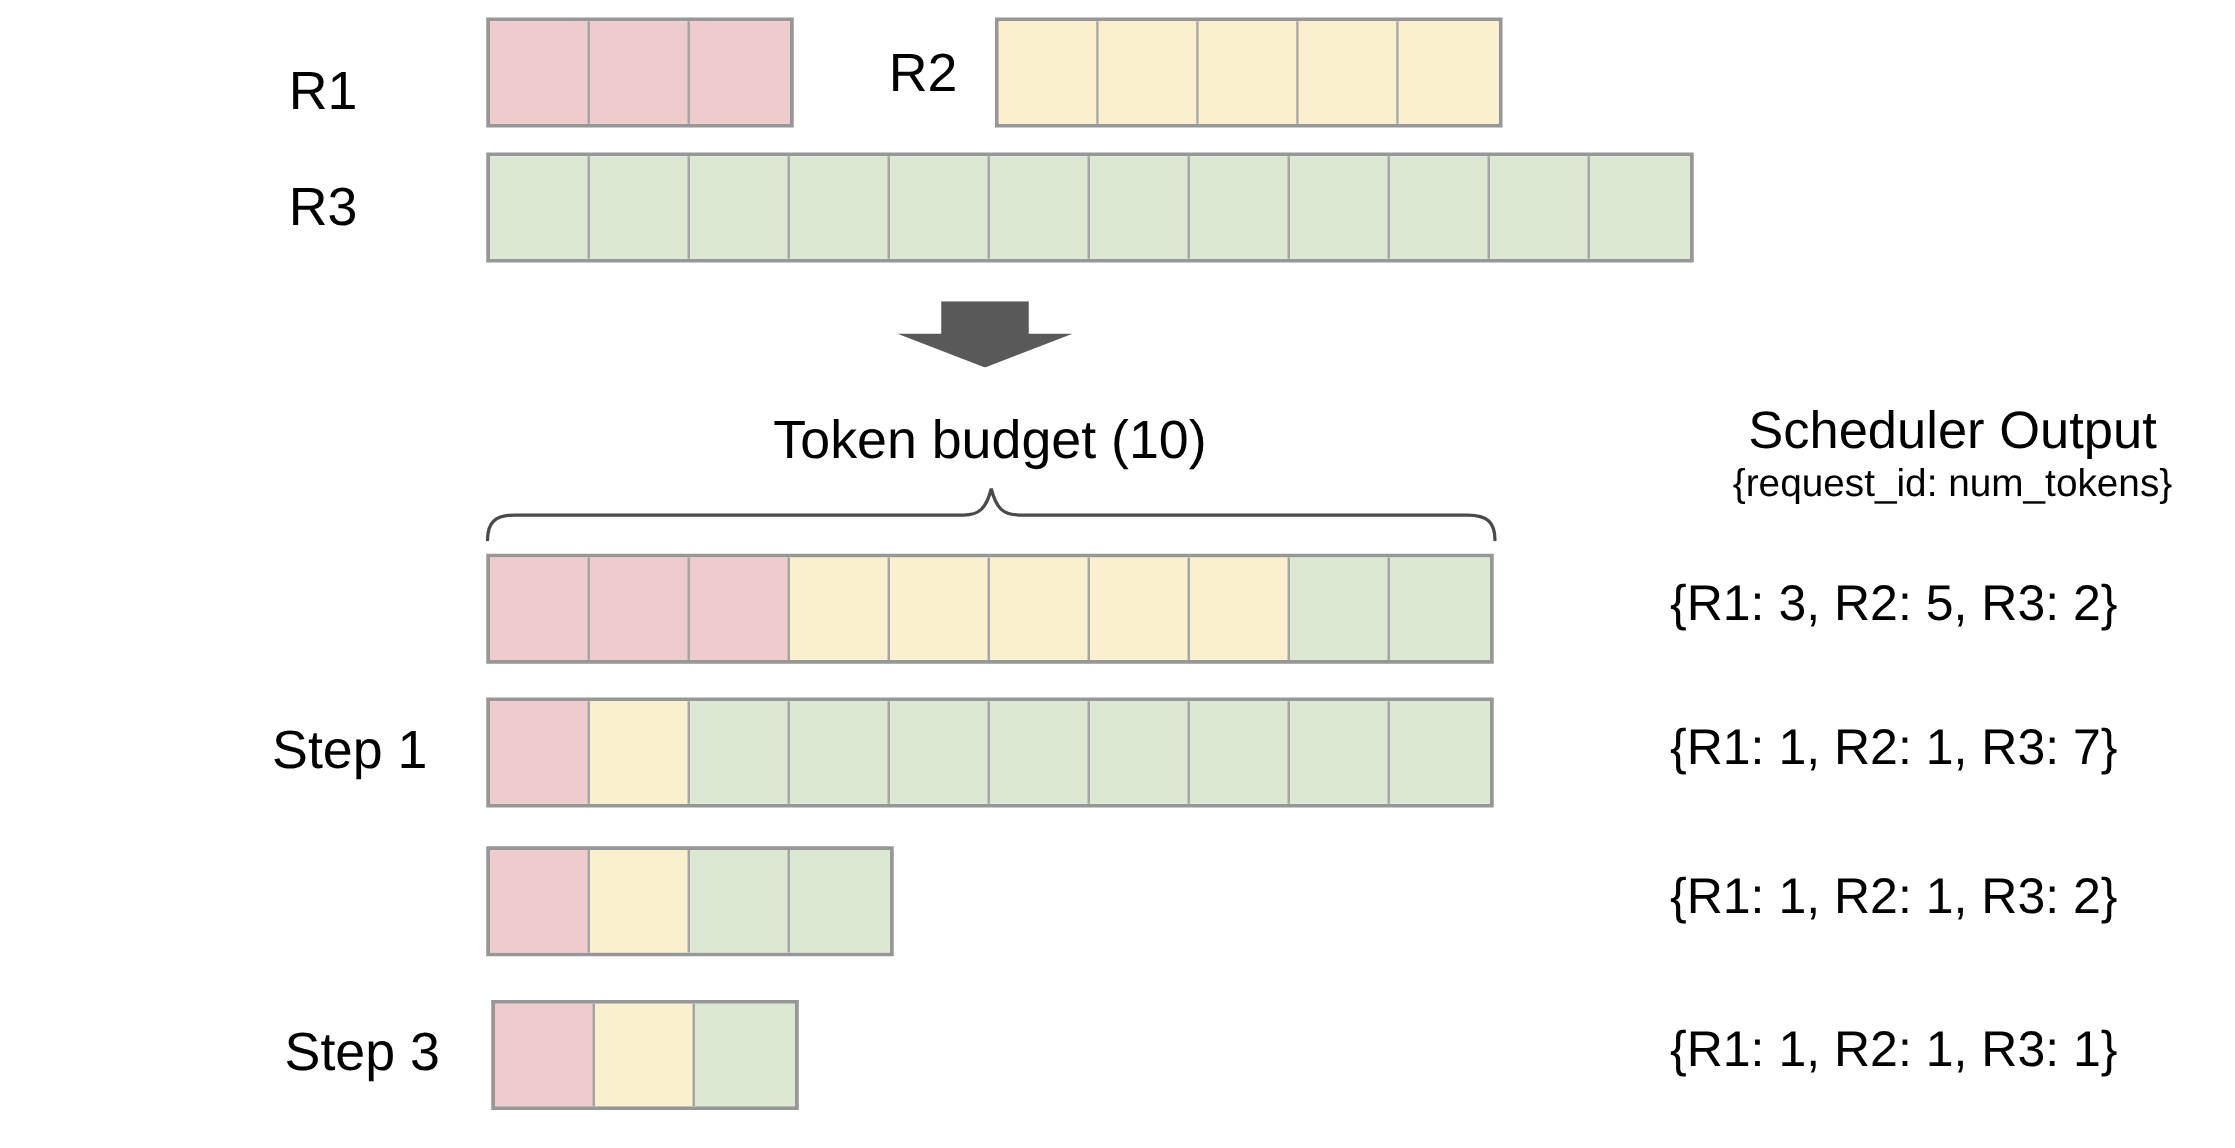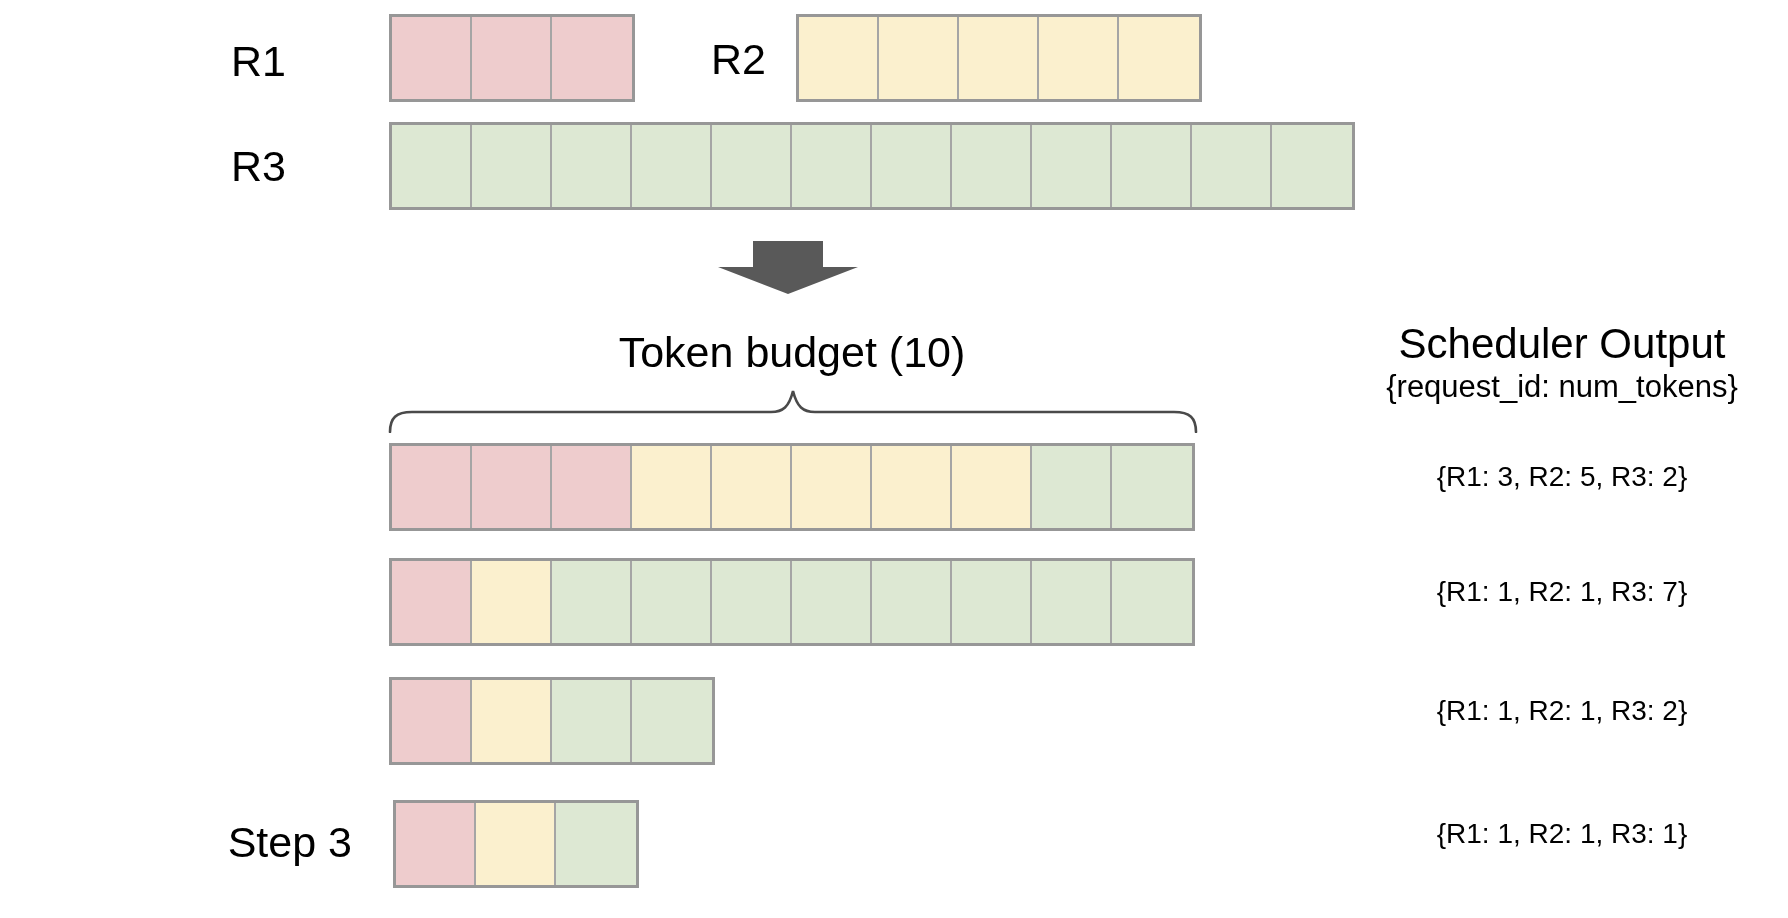--- a/index.html
+++ b/index.html
@@ -13,21 +13,21 @@
     overflow: hidden;
   }
   .txt { position: absolute; white-space: nowrap; line-height: 1.18; }
   .prompts-label { font-size: 43px; }
   .row-label { font-size: 43px; }
   .step-label { font-size: 43px; width: 200px; text-align: right; }
   .budget-label { font-size: 43px; width: 600px; text-align: center; }
   .sched-block { position: absolute; width: 452px; text-align: center; }
   .sched-title { font-size: 42px; line-height: 1.15; }
   .sched-subtitle { font-size: 31px; line-height: 1.2; }
-  .step-output { font-size: 28px; width: 452px; text-align: center; }
+  .step-output { font-size: 40px; width: 452px; }
   .bar {
     position: absolute;
     display: flex;
     height: 88px;
     box-sizing: border-box;
     border: 3px solid #979797;
     background: #ffffff;
   }
   .cell {
     width: 80px;
@@ -36,21 +36,21 @@
   }
   .cell:last-child { border-right: none; }
   .icon { position: absolute; }
 </style>
 </head>
 <body>
 
 <div class="canvas">
 
 
-  <div class="txt row-label" style="left:231px; top:36px;">R1</div>
+  <div class="txt row-label" style="left:231px; top:48px;">R1</div>
   <div class="bar" style="left:389px; top:14px;">
       <div class="cell" style="background: rgb(238, 204, 205);"></div>
       <div class="cell" style="background: rgb(238, 204, 205);"></div>
       <div class="cell" style="background: rgb(238, 204, 205);"></div>
     </div>
 
   <div class="txt row-label" style="left:711px; top:34px;">R2</div>
   <div class="bar" style="left:796px; top:14px;">
       <div class="cell" style="background: rgb(251, 240, 206);"></div>
       <div class="cell" style="background: rgb(251, 240, 206);"></div>
@@ -97,20 +97,21 @@
       <div class="cell" style="background: rgb(251, 240, 206);"></div>
       <div class="cell" style="background: rgb(251, 240, 206);"></div>
       <div class="cell" style="background: rgb(251, 240, 206);"></div>
       <div class="cell" style="background: rgb(251, 240, 206);"></div>
       <div class="cell" style="background: rgb(251, 240, 206);"></div>
       <div class="cell" style="background: rgb(221, 232, 211);"></div>
       <div class="cell" style="background: rgb(221, 232, 211);"></div>
     </div>
   <div class="txt step-output" style="left:1336px; top:460px;">{R1: 3, R2: 5, R3: 2}</div>
 
+  <div class="txt step-label" style="left:142px; top:575px;">Step 1</div>
   <div class="bar" style="left:389px; top:558px;">
       <div class="cell" style="background: rgb(238, 204, 205);"></div>
       <div class="cell" style="background: rgb(251, 240, 206);"></div>
       <div class="cell" style="background: rgb(221, 232, 211);"></div>
       <div class="cell" style="background: rgb(221, 232, 211);"></div>
       <div class="cell" style="background: rgb(221, 232, 211);"></div>
       <div class="cell" style="background: rgb(221, 232, 211);"></div>
       <div class="cell" style="background: rgb(221, 232, 211);"></div>
       <div class="cell" style="background: rgb(221, 232, 211);"></div>
       <div class="cell" style="background: rgb(221, 232, 211);"></div>

